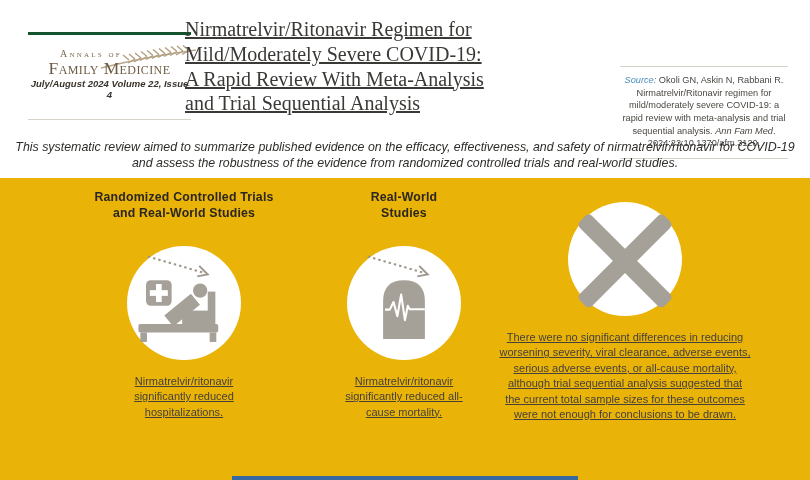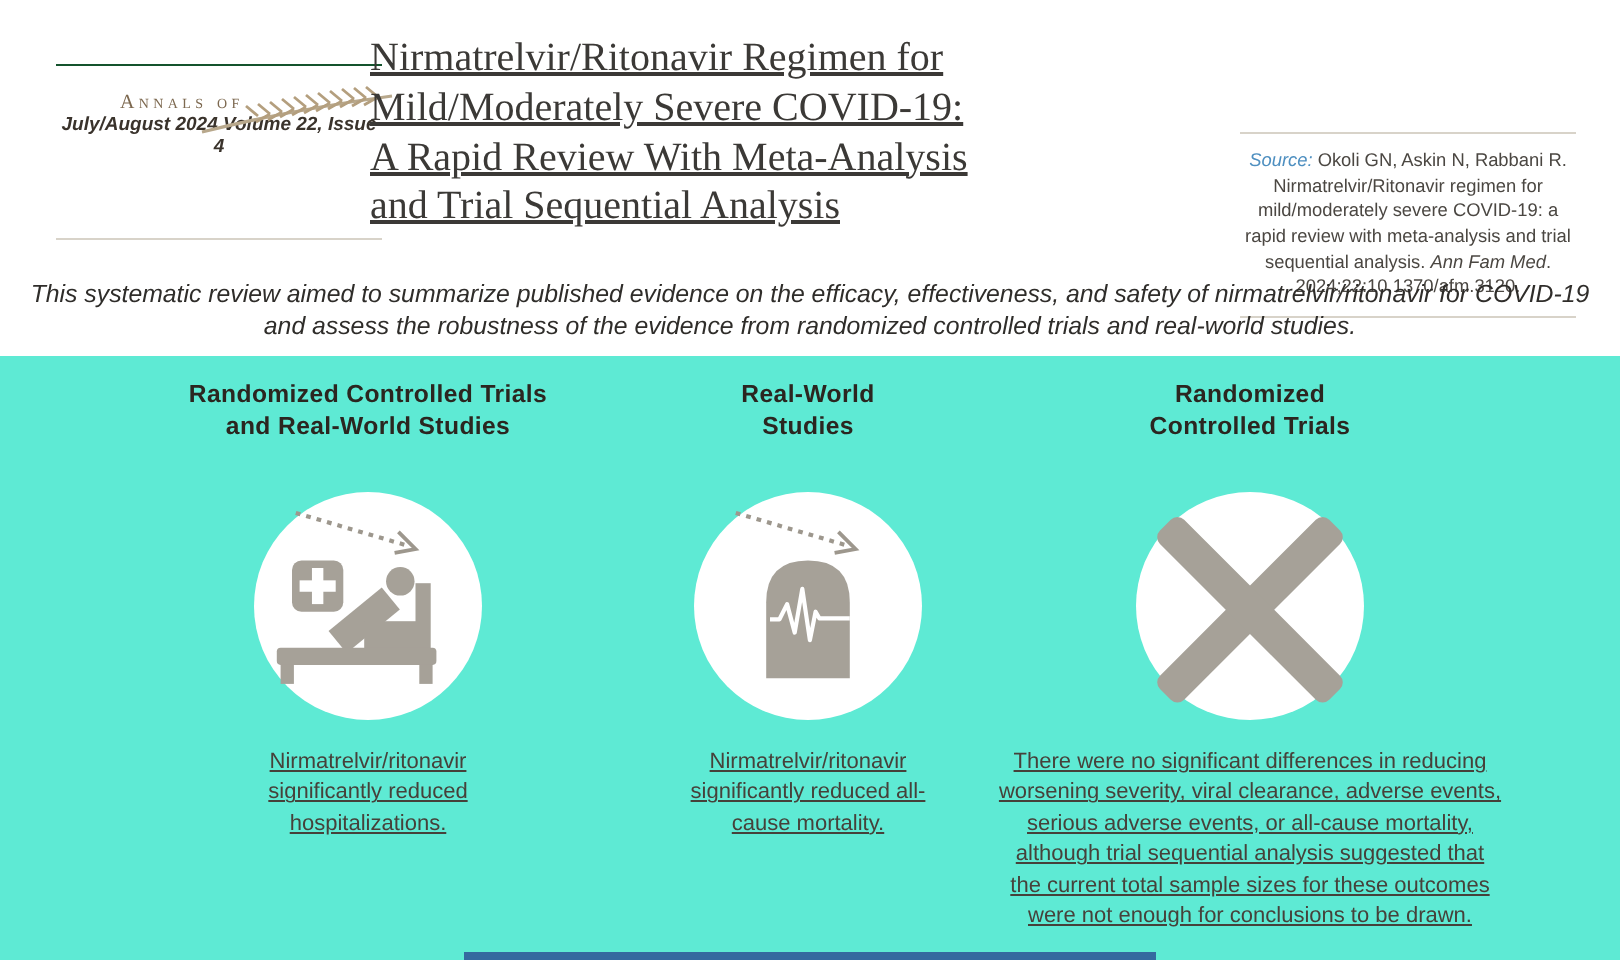--- a/index.html
+++ b/index.html
@@ -1,20 +1,20 @@
 <!DOCTYPE html>
 <html><head>
 <meta charset="utf-8">
 <style>
   html,body{margin:0;padding:0;background:#ffffff;}
   .canvas{position:relative;width:810px;height:480px;background:#ffffff;overflow:hidden;
           font-family:"Liberation Sans",sans-serif;}
   
   .masthead{position:absolute;left:28px;top:32px;width:163px;height:88px;box-sizing:border-box;
-            border-top:1px solid #14532d;border-bottom:1px solid #d8d3c9;
+            border-top:3px solid #14532d;border-bottom:1px solid #d8d3c9;
             padding-top:13px;text-align:center;}
   .logo{position:relative;}
   .wheat{position:absolute;right:-8px;top:-6px;z-index:0;}
   .logo-top{position:relative;z-index:1;font-family:"Liberation Serif",serif;font-variant:small-caps;
             font-size:10px;letter-spacing:2.2px;color:#7d6950;text-align:left;padding-left:32px;}
   .logo-main{position:relative;z-index:1;font-family:"Liberation Serif",serif;font-variant:small-caps;
              font-size:17.5px;letter-spacing:.4px;color:#6e5b45;line-height:1.1;}
   .issue{margin-top:0;font-style:italic;font-weight:bold;font-size:9.5px;color:#3a332c;}
   .title-block{position:absolute;left:185px;top:17px;width:444px;text-align:left;
                font-family:"Liberation Serif",serif;font-size:20px;line-height:1.24;
@@ -22,21 +22,21 @@
   .source-block{position:absolute;left:620px;top:37px;width:168px;box-sizing:border-box;
                 border-top:1px solid #d8d3c9;border-bottom:1px solid #d8d3c9;
                 padding:7px 2px 8px;text-align:center;
                 font-size:9.2px;line-height:1.38;color:#4b4742;margin-top:29px;}
   .source-label{color:#4e8fc0;font-style:italic;}
   .jabbrev{font-style:italic;}
   .summary{position:absolute;top:139px;left:5px;width:800px;text-align:center;
            font-family:Liberation Sans, sans-serif;font-style:italic;font-size:12.4px;
            line-height:1.32;color:#2f2d2a;white-space:pre-line;}
   
-  .panel{position:absolute;top:178px;left:0;width:810px;height:302px;background:#5eead4;}
+  .panel{position:absolute;top:178px;left:0;width:810px;height:302px;background:#eab308;}
   .col{position:absolute;top:0;text-align:center;}
   .col1{left:69px;width:230px;}
   .col2{left:304px;width:200px;}
   .col3{left:460px;width:330px;}
   .col h2{margin:12px 0 0;font-size:12.3px;line-height:1.3;font-weight:bold;
           letter-spacing:.2px;color:#2b2620;white-space:pre-line;min-height:32px;}
   .circle{width:114px;height:114px;border-radius:50%;background:#ffffff;
           margin:24px auto 0;display:flex;align-items:center;justify-content:center;}
   .col p{margin:14px auto 0;font-size:11px;line-height:1.4;color:#46413a;white-space:pre-line;text-decoration:underline;}
   .col3 p{width:322px;}
@@ -48,20 +48,21 @@
 <div class="canvas">
 
   <div class="masthead">
     <div class="logo">
       <svg class="wheat" width="100" height="30" viewBox="0 0 100 30">
         <path d="M2 26 C 30 19, 60 13, 97 8" fill="none" stroke="#b8a88c" stroke-width="1.6"></path>
         <path d="M30 18 l-6 -5 M36 17 l-6 -5 M42 16 l-6 -5 M48 14.5 l-6 -5 M54 13.5 l-6 -5 M60 12.5 l-6 -5 M66 11.5 l-6 -5 M72 10.5 l-6 -5 M78 9.5 l-6 -5 M84 9 l-6 -5 M90 8.5 l-6 -5" fill="none" stroke="#b49f7e" stroke-width="1.4"></path>
         <path d="M36 17 l-7 4 M42 16 l-7 4 M48 14.5 l-7 4 M54 13.5 l-7 4 M60 12.5 l-7 4 M66 11.5 l-7 4 M72 10.5 l-7 4 M78 9.5 l-7 4 M84 9 l-7 4 M90 8.5 l-7 4" fill="none" stroke="#b49f7e" stroke-width="1.4"></path>
       </svg>
       <div class="logo-top">Annals of</div>
+      <div class="logo-main">Family Medicine</div>
     </div>
     <div class="issue">July/August 2024 Volume 22, Issue 4</div>
   </div>
 
   <h1 class="title-block" style="font-weight:normal;margin:0;">Nirmatrelvir/Ritonavir Regimen for
 Mild/Moderately Severe COVID-19:
 A Rapid Review With Meta-Analysis
 and Trial Sequential Analysis</h1>
 
   <div class="source-block">
@@ -115,22 +116,20 @@
           <path d="M38 98 V58 Q38 36 60 36 Q82 36 82 58 V98 Z" fill="#a6a198"></path>
           <polyline points="40,67 45,67 49,59 53,74 57,51 61,78 64,63 66,66.5 82,66.5" fill="none" stroke="#ffffff" stroke-width="2.2" stroke-linejoin="round"></polyline>
         </svg>
       </div>
       <p>Nirmatrelvir/ritonavir
 significantly reduced all-
 cause mortality.</p>
     </div>
 
     <div class="col col3">
-      <h2>Randomized
-Controlled Trials</h2>
       <div class="circle">
         <svg width="114" height="114" viewBox="0 0 120 120">
           <g fill="#a6a198">
             <rect x="51" y="-1" width="18" height="126" rx="5" transform="rotate(45 60 62)"></rect>
             <rect x="51" y="-1" width="18" height="126" rx="5" transform="rotate(-45 60 62)"></rect>
           </g>
         </svg>
       </div>
       <p>There were no significant differences in reducing
 worsening severity, viral clearance, adverse events,

